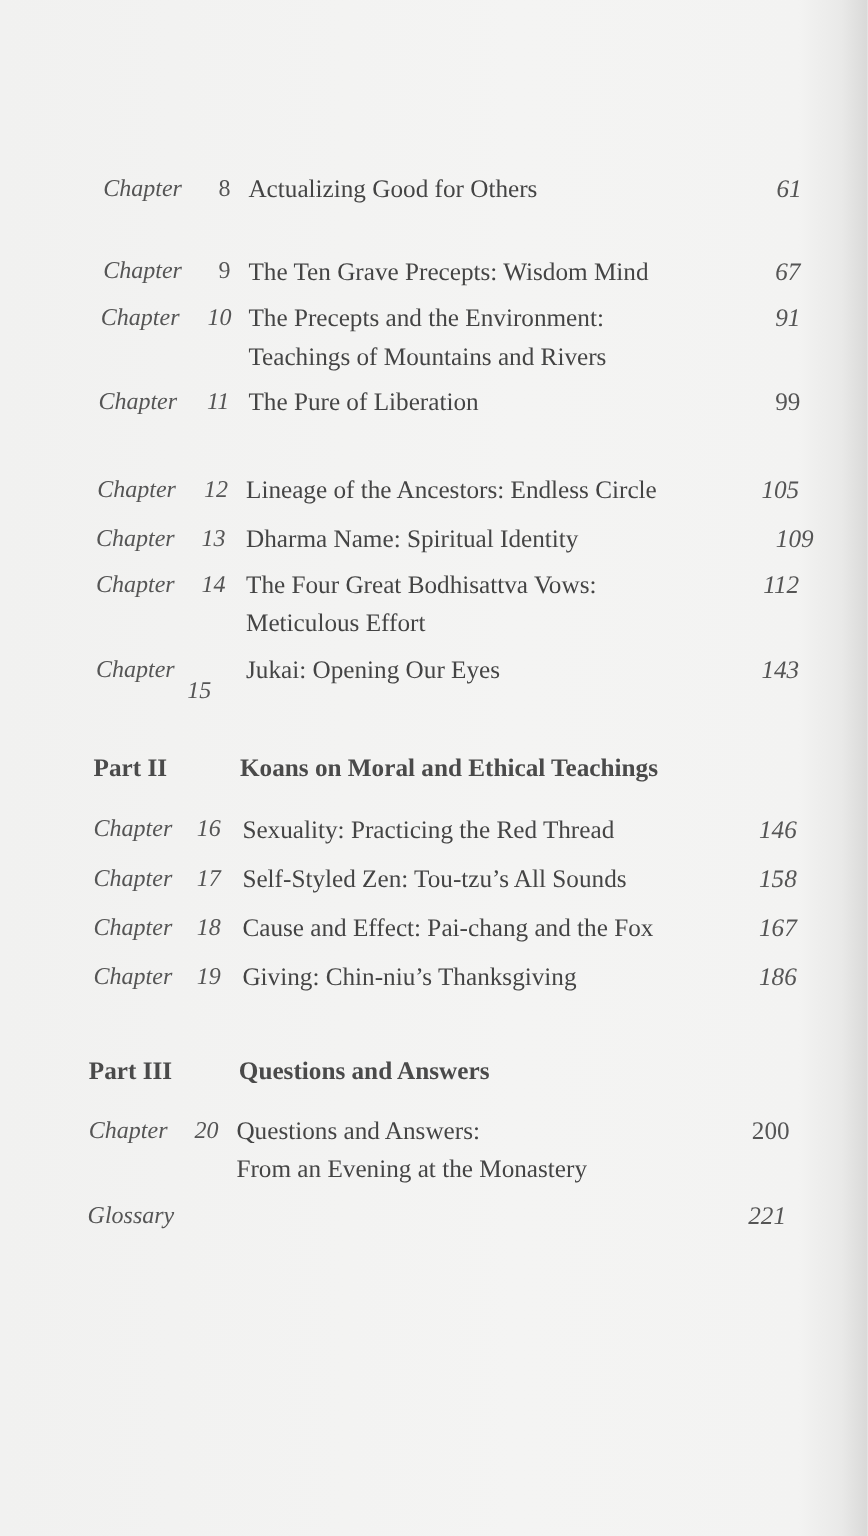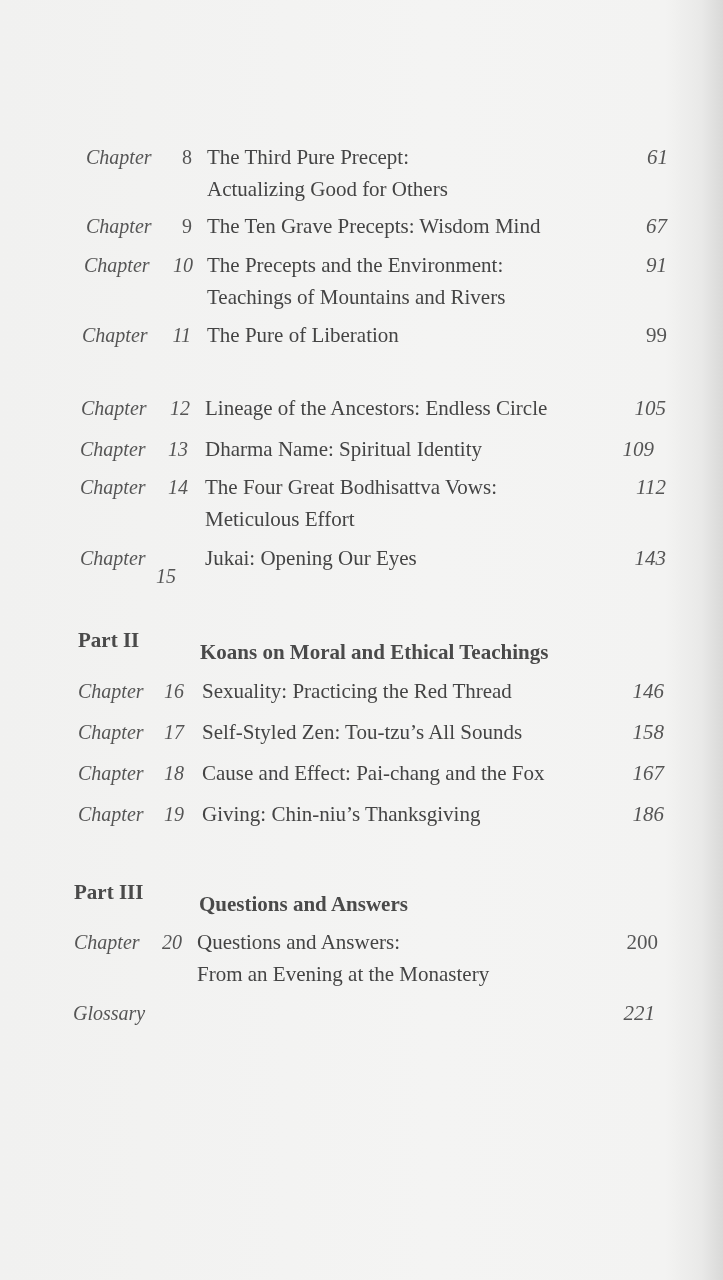--- a/index.html
+++ b/index.html
@@ -48,32 +48,31 @@
     color: #555;
     text-align: right;
   }
   .page-num.roman { font-style: normal; }
   .part {
     position: absolute; left: 0; width: 723px;
     font-size: 21px; font-weight: bold; color: #4a4a4a;
     line-height: 32px;
   }
   .part-label { position: absolute; text-align: center; }
-  .part-title { position: absolute; left: 200px; margin-top: 12px; }
+  .part-title { position: absolute; left: 200px; }
 </style>
 </head>
 <body>
 
 <div class="page">
 
   <div class="entry" style="top:141px;">
     <span class="label" style="left:86px;">Chapter</span>
     <span class="num" style="left:162px;font-style:normal;">8</span>
     <div class="title">
-      <div>The Third Pure Precept:</div>
       <div>Actualizing Good for Others</div>
     </div>
     <span class="page-num">61</span>
   </div>
 
   <div class="entry" style="top:210px;">
     <span class="label" style="left:86px;">Chapter</span>
     <span class="num" style="left:162px;font-style:normal;">9</span>
     <div class="title">
       <div>The Ten Grave Precepts: Wisdom Mind</div>
@@ -108,21 +107,21 @@
     </div>
     <span class="page-num" style="right:57px;">105</span>
   </div>
 
   <div class="entry" style="top:433px;">
     <span class="label" style="left:80px;">Chapter</span>
     <span class="num" style="left:158px;">13</span>
     <div class="title" style="left:205px;">
       <div>Dharma Name: Spiritual Identity</div>
     </div>
-    <span class="page-num" style="right:69px;">109</span>
+    <span class="page-num" style="right:45px;">109</span>
   </div>
 
   <div class="entry" style="top:471px;">
     <span class="label" style="left:80px;">Chapter</span>
     <span class="num" style="left:158px;">14</span>
     <div class="title" style="left:205px;">
       <div>The Four Great Bodhisattva Vows:</div>
       <div>Meticulous Effort</div>
     </div>
     <span class="page-num" style="right:57px;">112</span>

